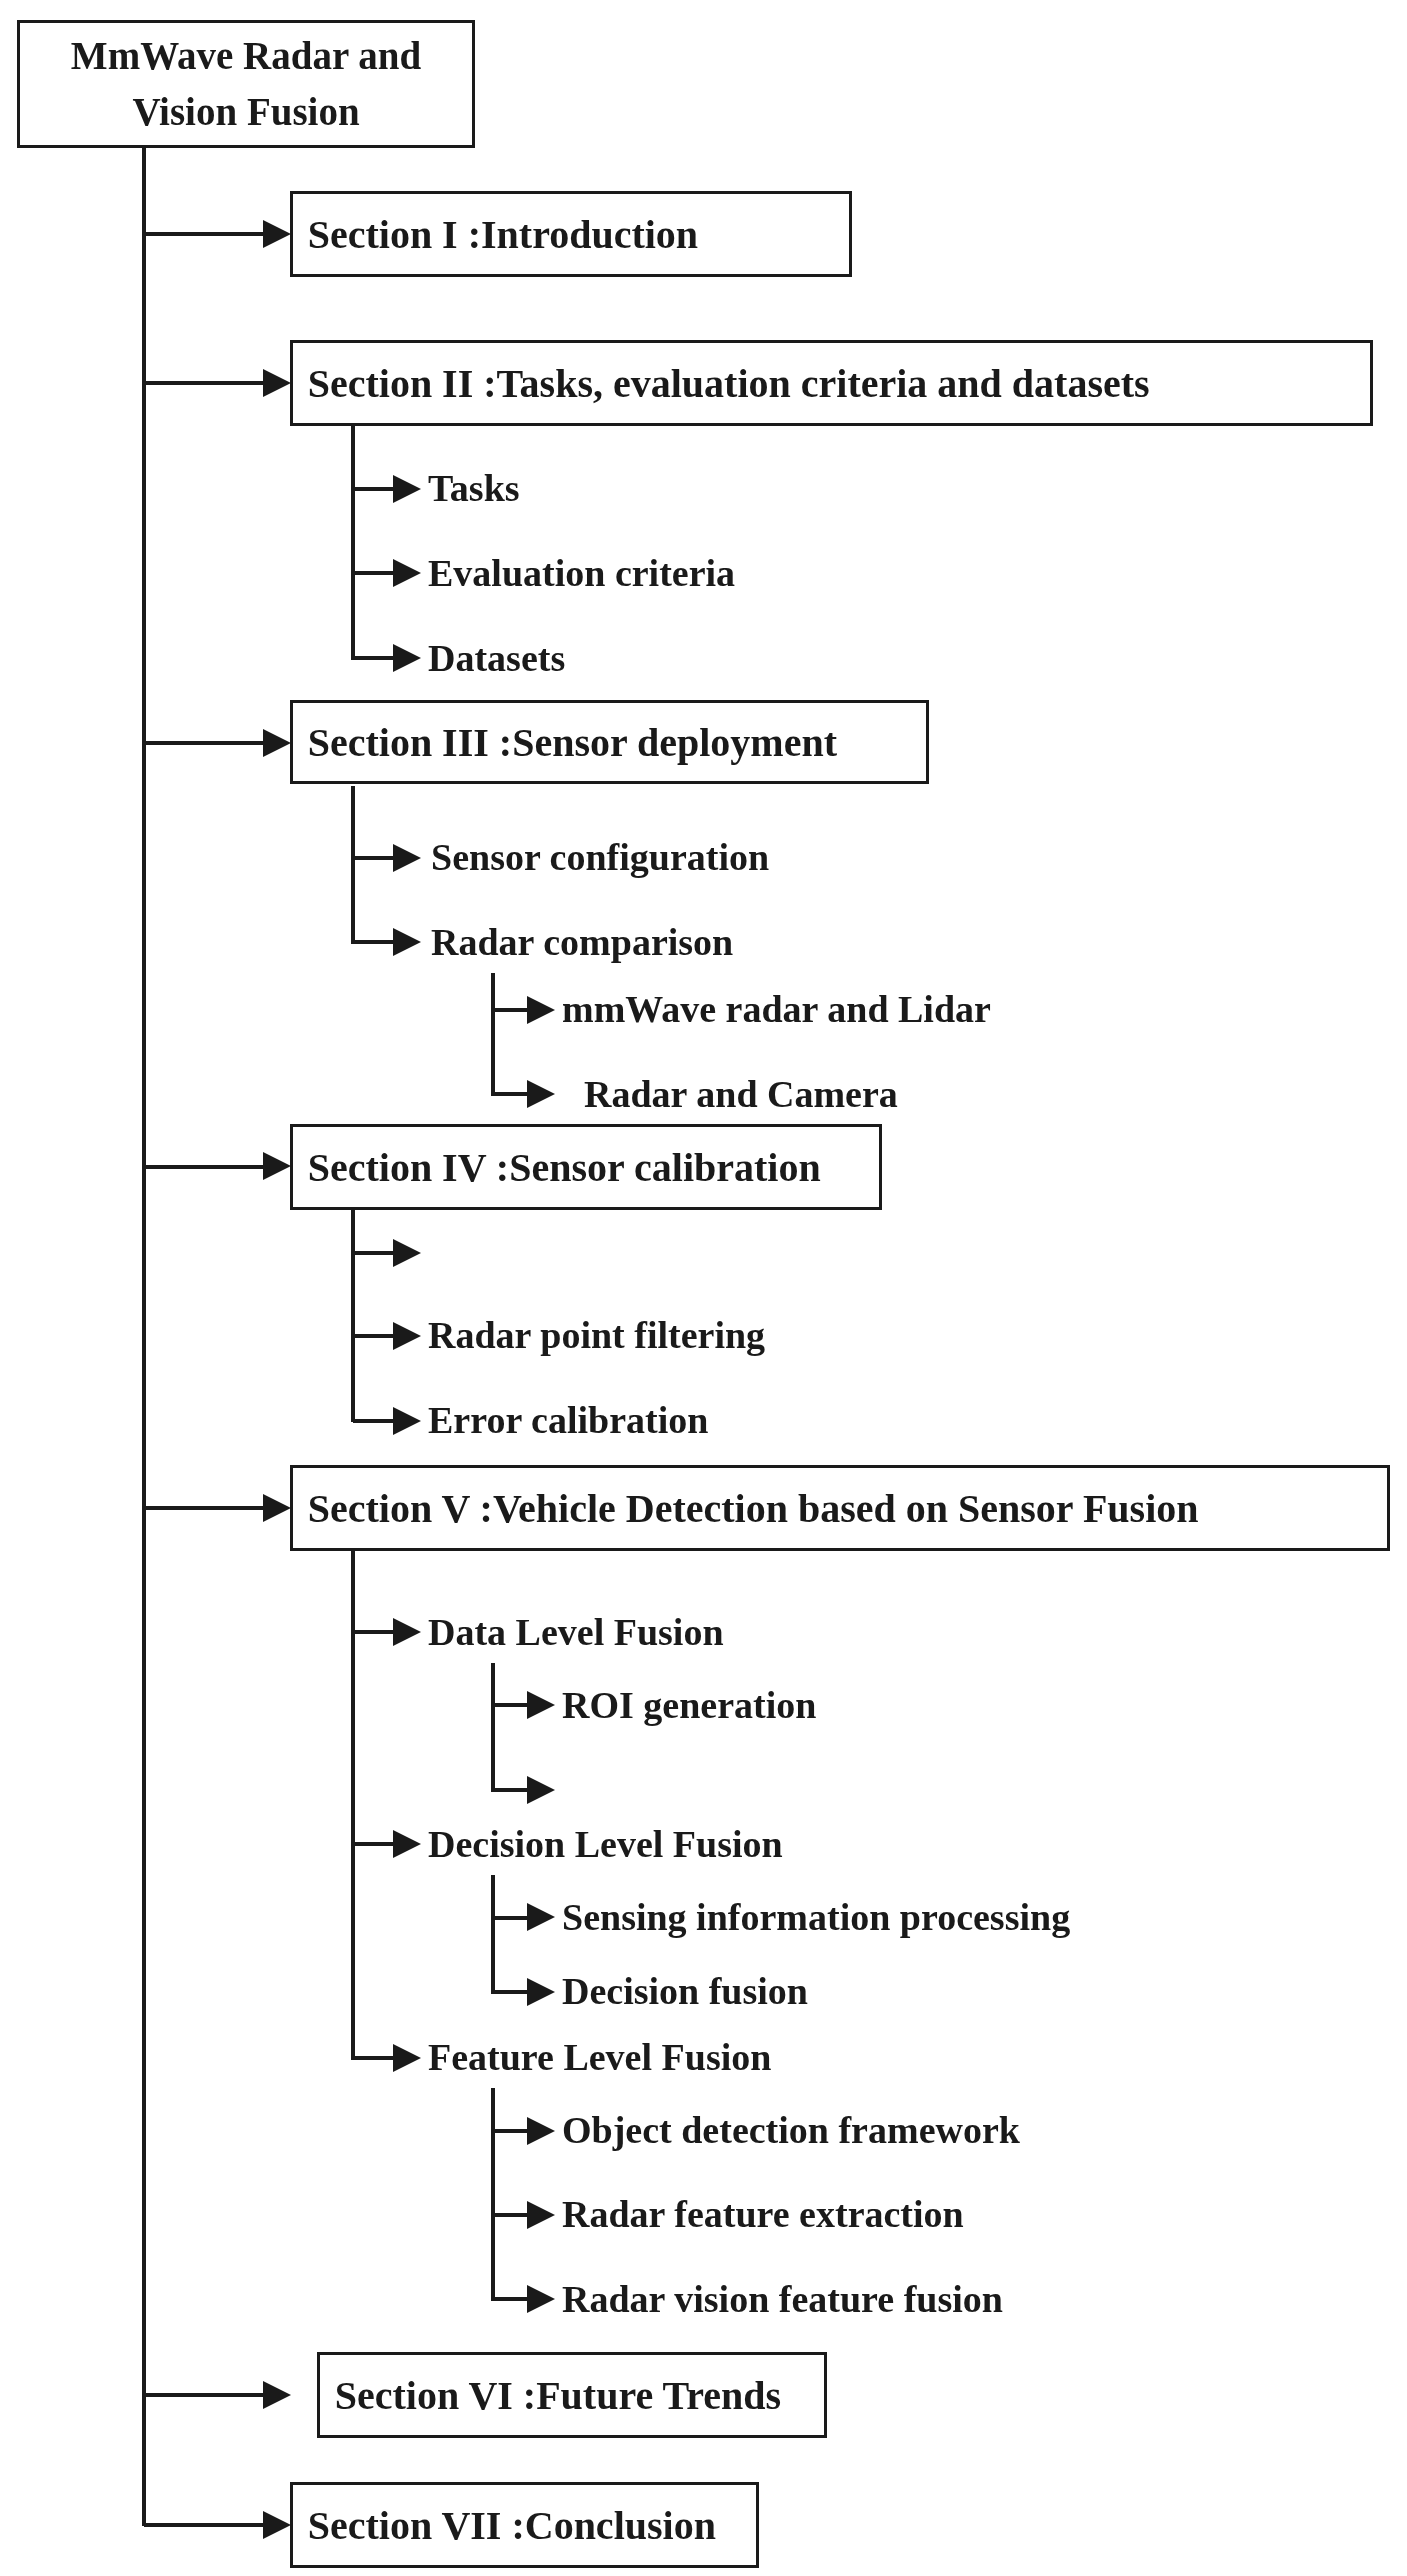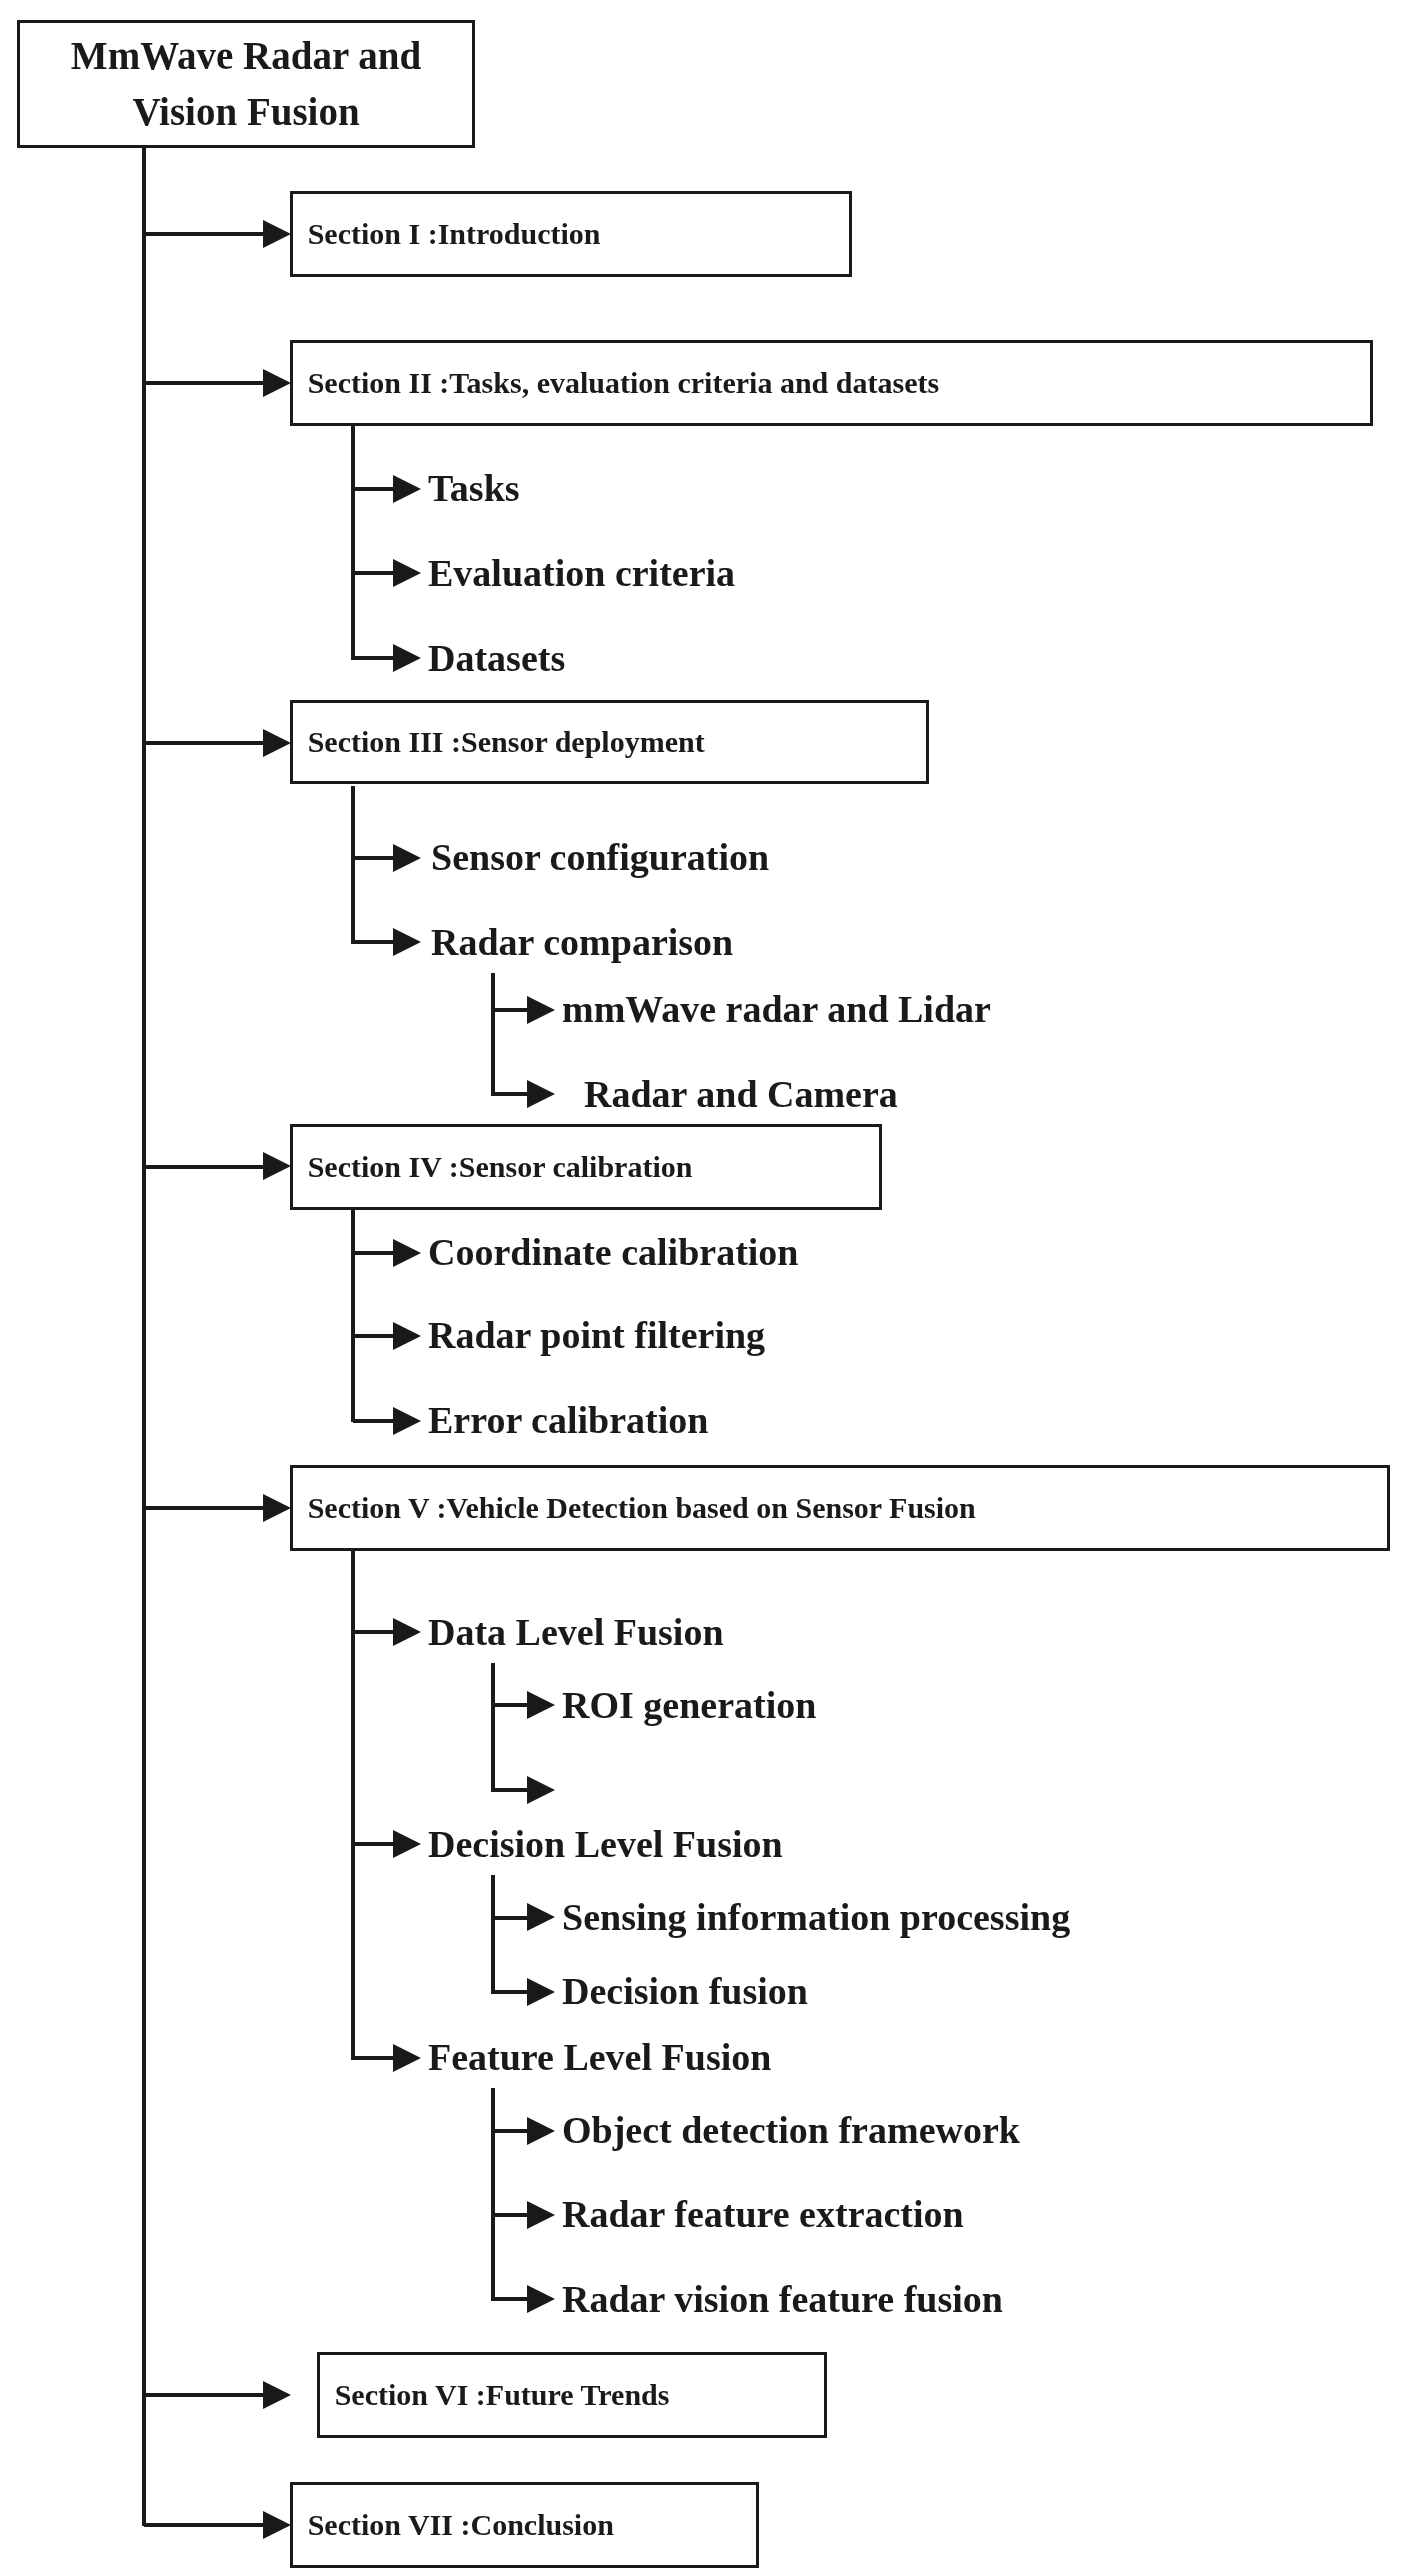--- a/index.html
+++ b/index.html
@@ -17,21 +17,21 @@
     overflow:hidden;
   }
   .box{
     position:absolute;
     box-sizing:border-box;
     border:3.7px solid var(--ink);
     background:var(--paper);
     display:flex;
     align-items:center;
     font-weight:bold;
-    font-size:30px;
+    font-size:40px;
     padding-left:14.7px;
     white-space:nowrap;
   }
   .box.root{
     justify-content:center;
     text-align:left;
     padding-left:0;
     font-size:39px;
     line-height:56px;
     flex-direction:column;
@@ -117,21 +117,20 @@
 
   <div class="hline" style="left:144px;top:1165px;width:120px;height:3.7px;"></div>
   <div class="arrowhead" style="left:263px;top:1152px;"></div>
   <div class="box" style="left:290px;top:1124px;width:592px;height:86px;">
     <span>Section IV :Sensor calibration</span>
   </div>
   <div class="vline" style="left:351px;top:1209px;width:3.7px;height:213px;"></div>
 
   <div class="hline" style="left:353px;top:1251px;width:42px;height:3.7px;"></div>
   <div class="arrowhead" style="left:393px;top:1239px;"></div>
-  <div class="leaf" style="left:428px;top:1225px;">Coordinate calibration</div>
 
   <div class="hline" style="left:353px;top:1334px;width:42px;height:3.7px;"></div>
   <div class="arrowhead" style="left:393px;top:1322px;"></div>
   <div class="leaf" style="left:428px;top:1308px;">Radar point filtering</div>
 
   <div class="hline" style="left:353px;top:1419px;width:42px;height:3.7px;"></div>
   <div class="arrowhead" style="left:393px;top:1407px;"></div>
   <div class="leaf" style="left:428px;top:1393px;">Error calibration</div>
 
   <div class="hline" style="left:144px;top:1506px;width:120px;height:3.7px;"></div>

